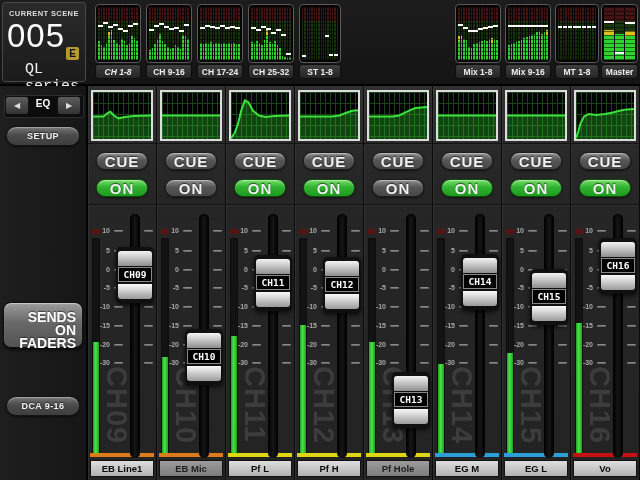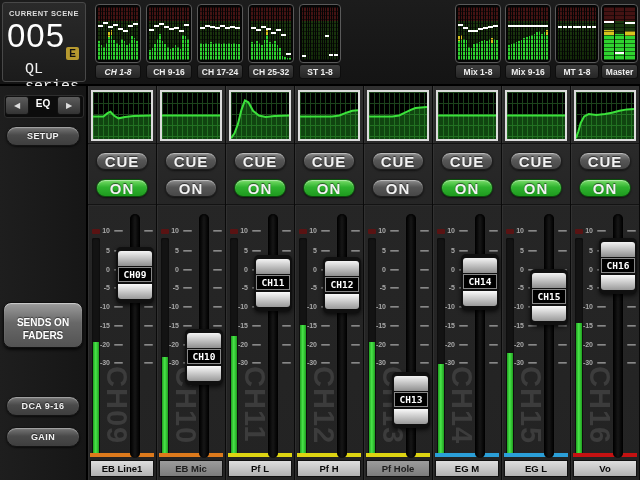--- a/index.html
+++ b/index.html
@@ -23,21 +23,21 @@
   .bank{position:absolute;left:346px;width:84px;height:23px;border-radius:11px;font-size:10px;font-weight:bold;text-align:center;line-height:22px;padding:0;}
   #bank1{top:8px;background:linear-gradient(#fefefe,#bdbdbd);color:#222;border:1px solid #8a8a8a;box-shadow:0 1px 3px rgba(0,0,0,.7);}
   #bank2{top:38px;background:linear-gradient(#585858,#2c2c2c);color:#ccc;border:1px solid #141414;box-shadow:inset 0 1px 1px rgba(255,255,255,.2);}
   
   #sidebar{position:absolute;left:0;top:86px;width:86px;height:394px;background:linear-gradient(to right,#1e1e1e,#161616);border-right:2px solid #000;}
   #navrow{position:absolute;top:9px;left:4px;width:78px;height:21px;background:#0c0c0c;border:1px solid #2e2e2e;border-radius:3px;}
   .navarrow{position:absolute;top:10px;width:24px;height:19px;background:linear-gradient(#5c5c5c,#333);border:1px solid #111;border-radius:3px;color:#ddd;font-size:8px;text-align:center;line-height:18px;padding:0;}
   #nav-left{left:5px;} #nav-right{left:57px;}
   #navlabel{position:absolute;top:12px;left:30px;width:26px;text-align:center;color:#fff;font-size:10px;font-weight:bold;}
   .sbtn{position:absolute;left:6px;width:74px;height:20px;border-radius:10px;background:linear-gradient(#787878,#4a4a4a 45%,#3e3e3e);border:1px solid #131313;color:#f2f2f2;font-size:9px;font-weight:bold;text-align:center;letter-spacing:.4px;box-shadow:inset 0 1px 1px rgba(255,255,255,.35),0 1px 2px rgba(0,0,0,.6);text-shadow:0 -1px 1px rgba(0,0,0,.6);padding:0;}
-  #sof{position:absolute;top:216px;left:3px;width:80px;height:46px;border-radius:8px;background:linear-gradient(#9c9c9c,#686868 45%,#535353);border:1px solid #0f0f0f;color:#fff;font-size:10px;font-weight:bold;text-align:center;line-height:13px;box-shadow:inset 0 1px 1px rgba(255,255,255,.5),0 2px 3px rgba(0,0,0,.7);text-shadow:0 -1px 1px rgba(0,0,0,.5);padding-top:8px;box-sizing:border-box;}
+  #sof{position:absolute;top:216px;left:3px;width:80px;height:46px;border-radius:8px;background:linear-gradient(#9c9c9c,#686868 45%,#535353);border:1px solid #0f0f0f;color:#fff;font-size:14px;font-weight:bold;text-align:right;line-height:13px;box-shadow:inset 0 1px 1px rgba(255,255,255,.5),0 2px 3px rgba(0,0,0,.7);text-shadow:0 -1px 1px rgba(0,0,0,.5);padding-top:8px;box-sizing:border-box;}
   
   .strip{position:absolute;top:86px;width:68px;height:394px;background:linear-gradient(#303030,#262626 25%,#232323);overflow:hidden;box-shadow:inset 1px 0 0 rgba(255,255,255,.05);}
   .eqbox{position:absolute;left:3px;top:4px;width:58px;height:47px;border:2px solid #dcdcdc;background:#000;}
   .eqgrid{position:absolute;inset:0;background-image:repeating-linear-gradient(to right,#1c421c 0 1px,transparent 1px 5px),repeating-linear-gradient(to bottom,#1c421c 0 1px,transparent 1px 11px);}
   .eqbox svg{position:absolute;inset:0;width:100%;height:100%;}
   .groove{position:absolute;left:0;right:0;height:2px;background:linear-gradient(#060606,#3a3a3a);}
   .g1{top:57px;} .g2{top:118px;}
   .cue,.onb{position:absolute;left:8px;width:52px;height:18px;border-radius:9px;font-size:15px;font-weight:bold;text-align:center;letter-spacing:1px;color:#f2f2f2;border:1px solid #1d1d1d;box-shadow:inset 0 1px 1px rgba(255,255,255,.45),0 1px 2px rgba(0,0,0,.55);text-shadow:0 -1px 1px rgba(0,0,0,.6);padding:0;}
   .cue{top:66px;} .onb{top:93px;}
   .cue[data-state="off"],.onb[data-state="off"]{background:linear-gradient(#8e8e8e,#565656 45%,#474747);}
@@ -586,21 +586,20 @@
     <button class="navarrow" id="nav-right"><span>▶</span></button>
 
     <button class="sbtn" style="top:40px;">SETUP</button>
 
     <button id="sof">
       <span>SENDS ON</span><br>
       <span>FADERS</span>
     </button>
 
     <button class="sbtn" style="top:310px;">DCA 9-16</button>
-    <button class="sbtn" style="top:341px;">GAIN</button>
   </div>
 
   <div class="strip" style="left:88px;">
     <div class="eqbox">
         <div class="eqgrid"></div>
         <svg viewBox="0 0 100 100" preserveAspectRatio="none">
           <polygon points="0,52 18,52 25,45 30,42 36,50 44,56 55,53 70,51 100,50 100,100 0,100" fill="rgba(50,210,50,0.33)"></polygon>
           <polyline points="0,52 18,52 25,45 30,42 36,50 44,56 55,53 70,51 100,50" fill="none" stroke="#3be23b" stroke-width="2" vector-effect="non-scaling-stroke"></polyline>
         </svg>
       </div>

